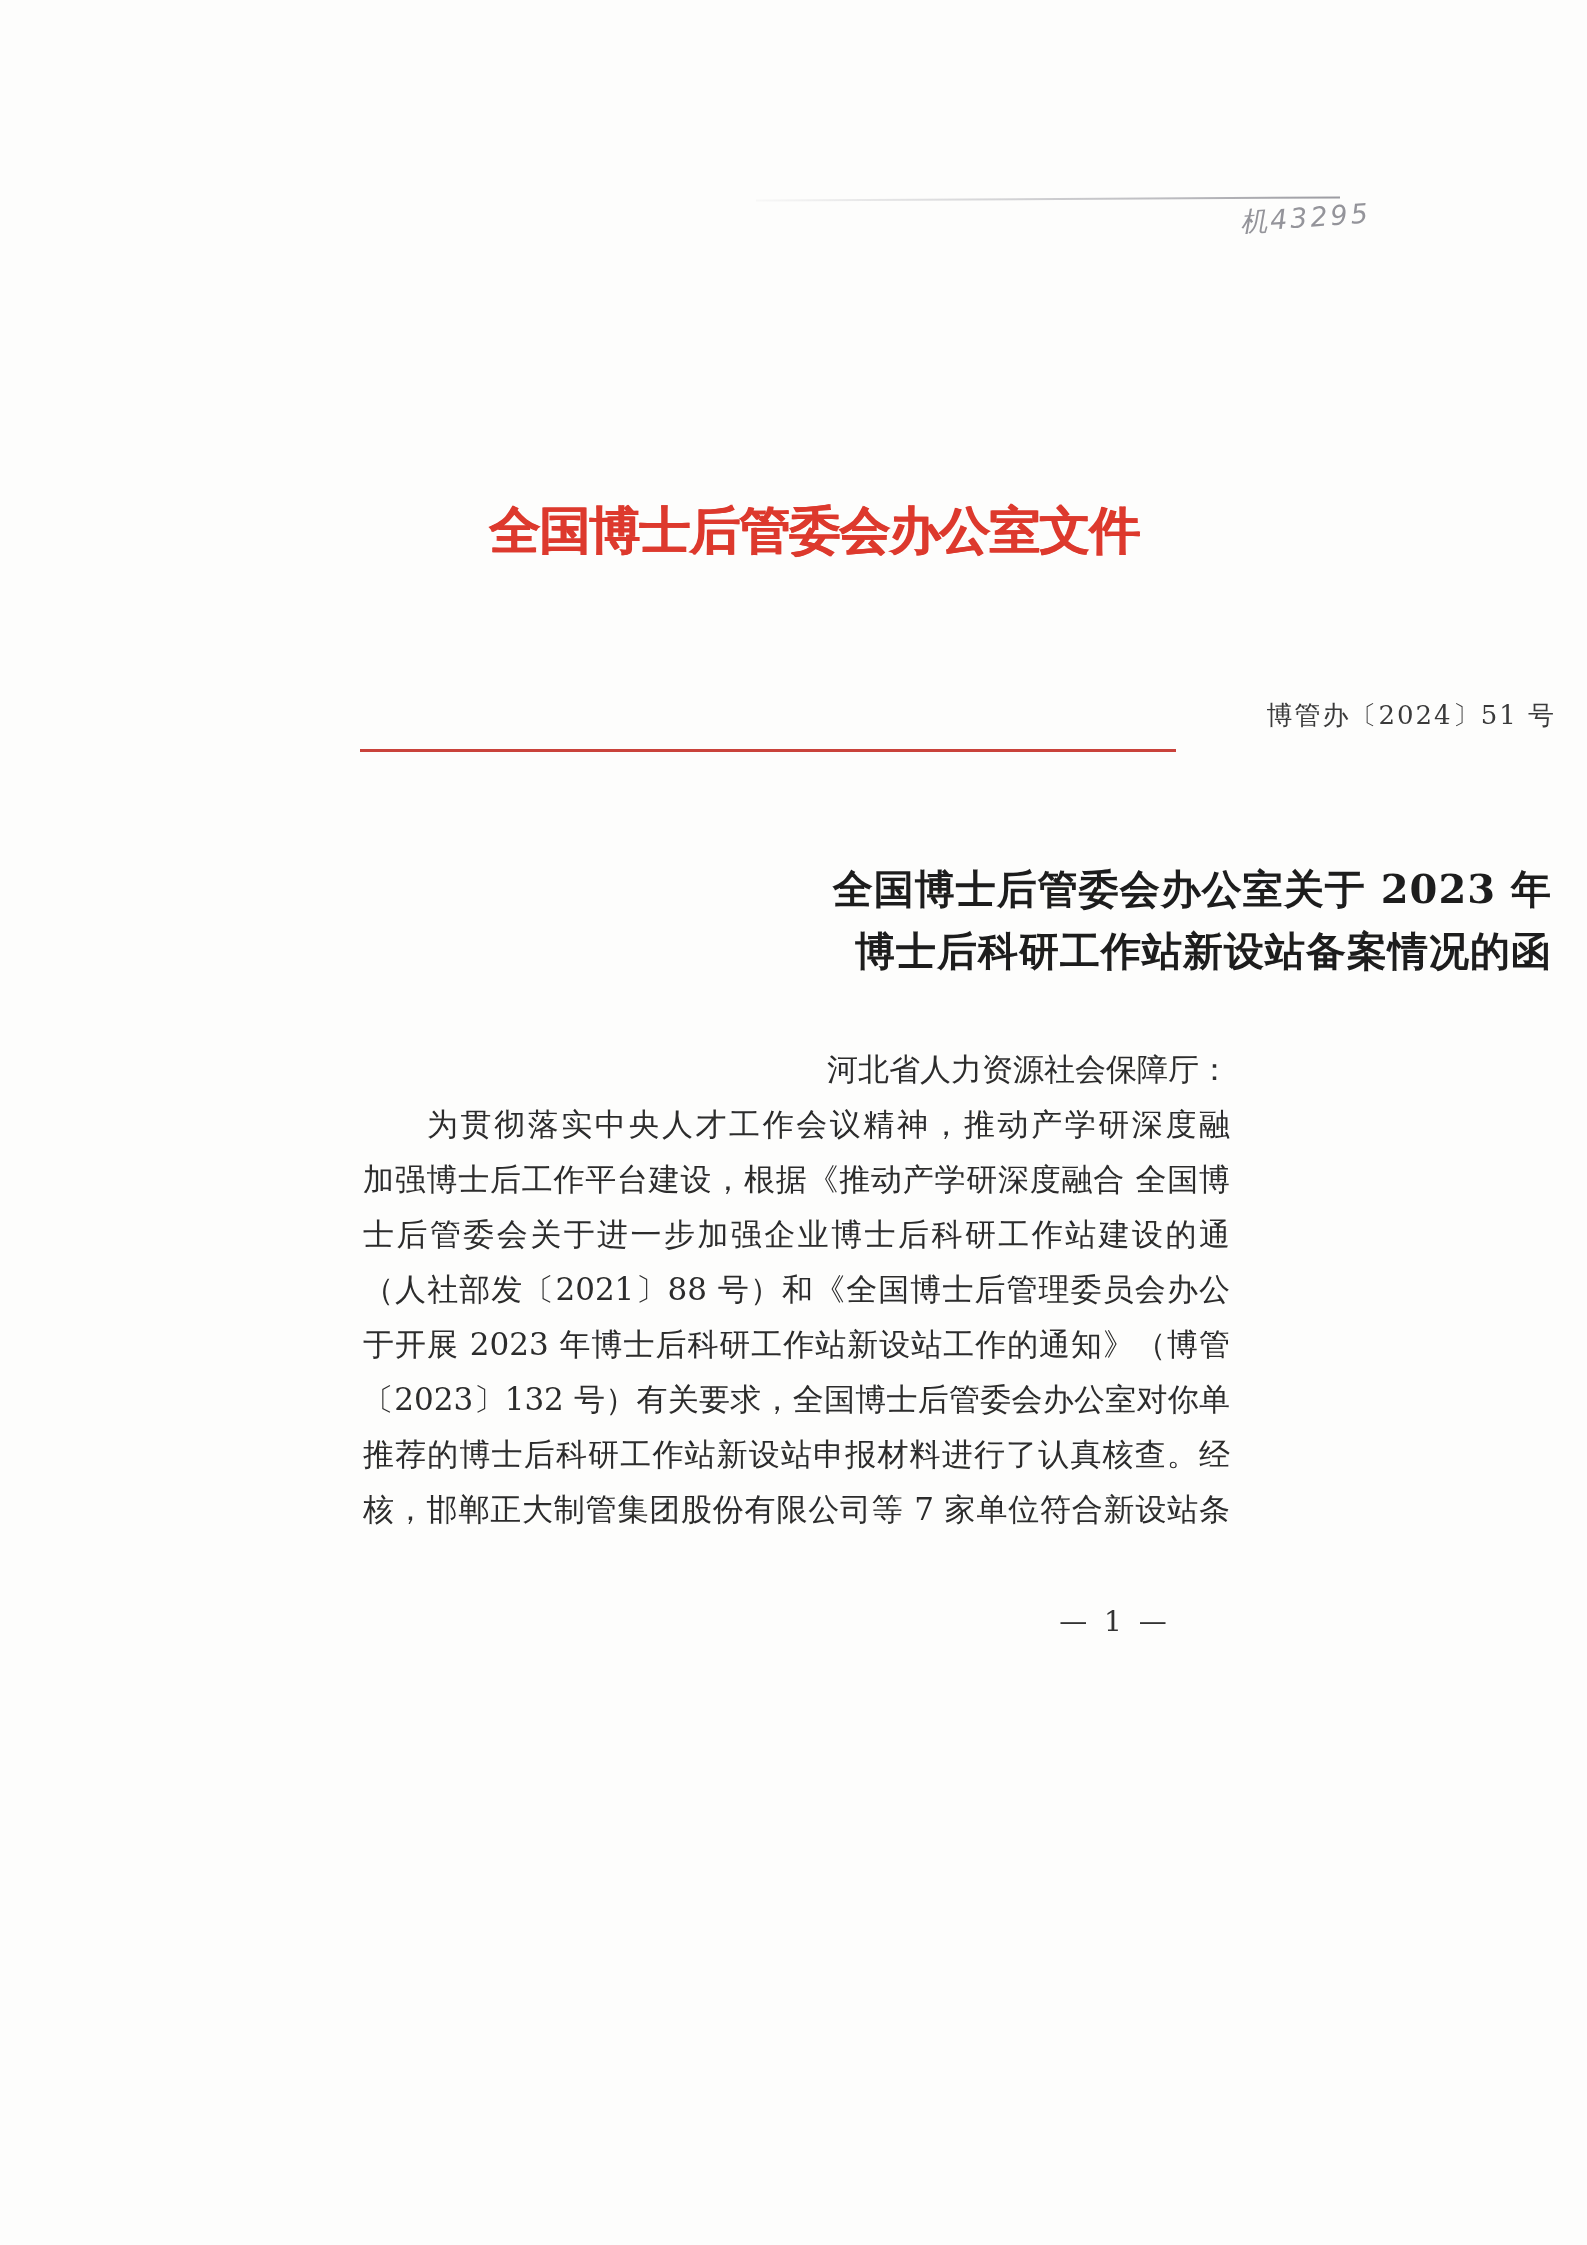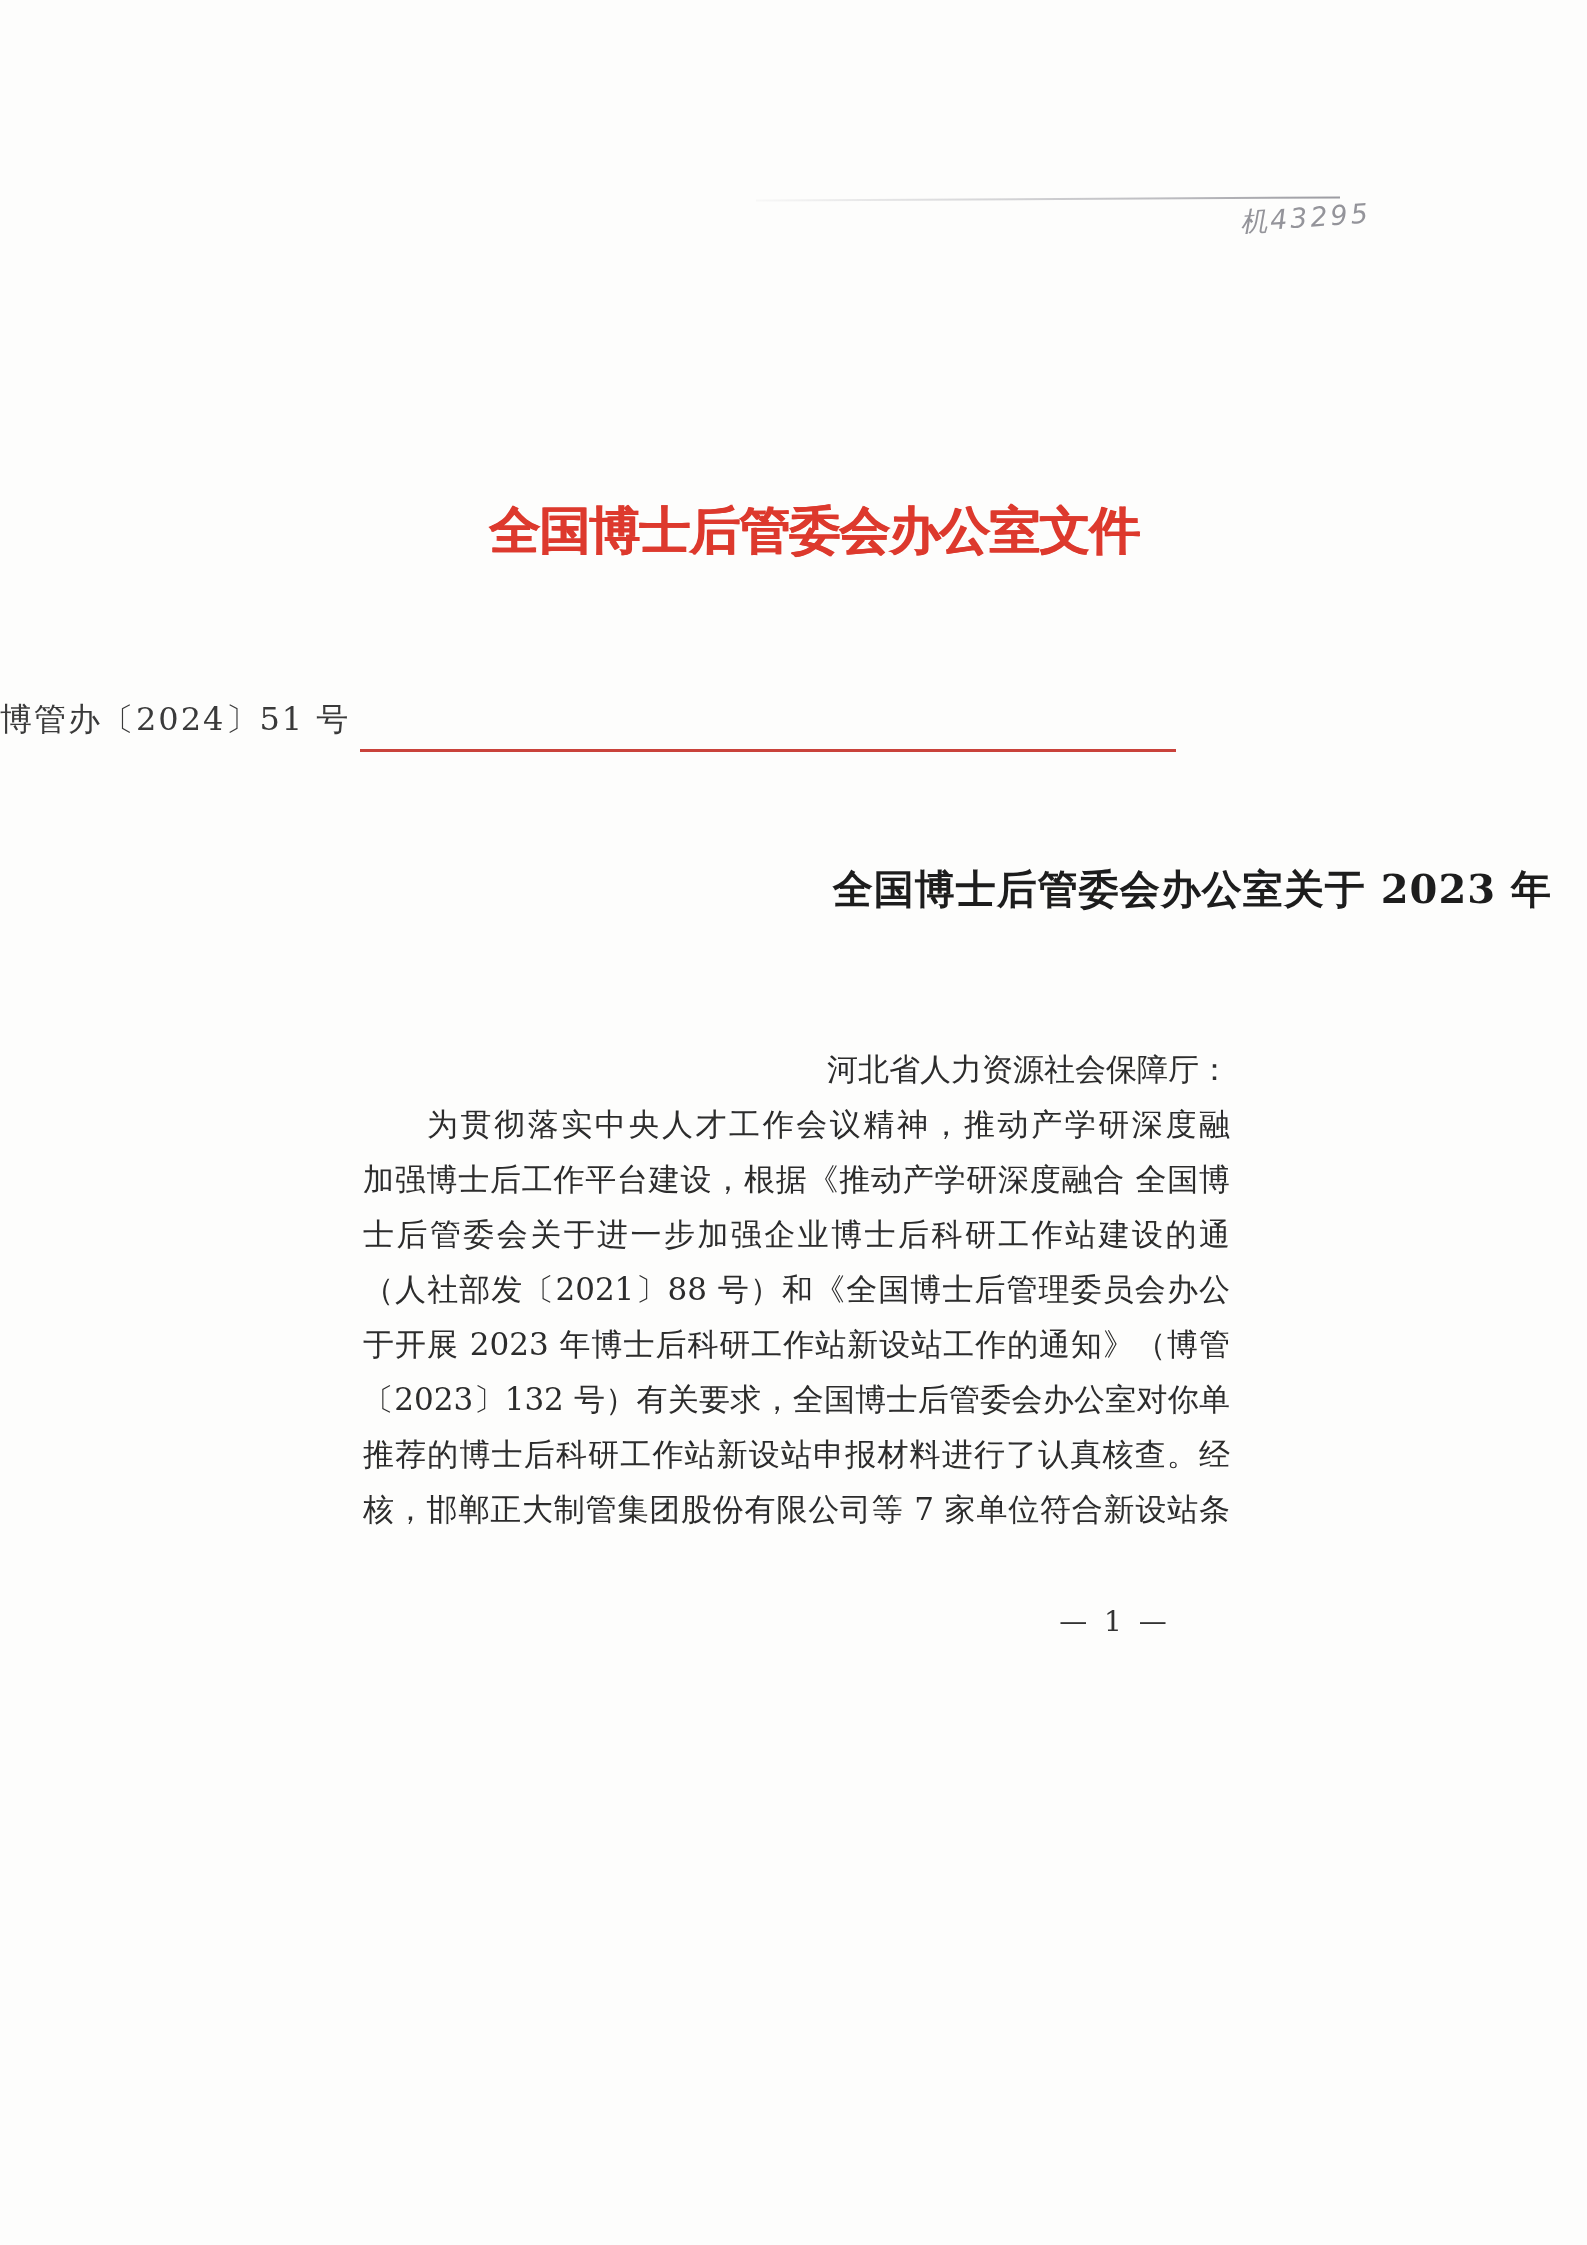--- a/index.html
+++ b/index.html
@@ -56,25 +56,26 @@
     text-shadow: 1px 0 0 #dd392d;
     margin-left: 36px;
   }
 
   
   .doc-number {
     position: absolute;
     left: 0;
     top: 698px;
     width: 1540px;
-    text-align: left;
+    text-align: right;
     color: #3a3a3a;
-    font-size: 32px;
+    font-size: 26px;
     letter-spacing: 2px;
     white-space: nowrap;
+    padding-left: 16px;
   }
 
   
   .red-divider {
     position: absolute;
     left: 360px;
     top: 749px;
     width: 816px;
     height: 3px;
     background: #c9423b;
@@ -142,20 +143,21 @@
   <div class="handwritten-note">机43295</div>
 
   <div class="red-title">全国博士后管委会办公室文件</div>
 
   <div class="doc-number">博管办〔2024〕51 号</div>
 
   <div class="red-divider"></div>
 
   <div class="doc-title">
     <div>全国博士后管委会办公室关于 2023 年</div>
+    <div>博士后科研工作站新设站备案情况的函</div>
   </div>
 
   <div class="body-block">
     <div class="salutation">河北省人力资源社会保障厅：</div>
     <div class="para-line indent">为贯彻落实中央人才工作会议精神，推动产学研深度融合，</div>
     <div class="para-line">加强博士后工作平台建设，根据《推动产学研深度融合 全国博</div>
     <div class="para-line">士后管委会关于进一步加强企业博士后科研工作站建设的通知》</div>
     <div class="para-line">（人社部发〔2021〕88 号）和《全国博士后管理委员会办公室关</div>
     <div class="para-line">于开展 2023 年博士后科研工作站新设站工作的通知》（博管办</div>
     <div class="para-line">〔2023〕132 号）有关要求，全国博士后管委会办公室对你单位</div>

